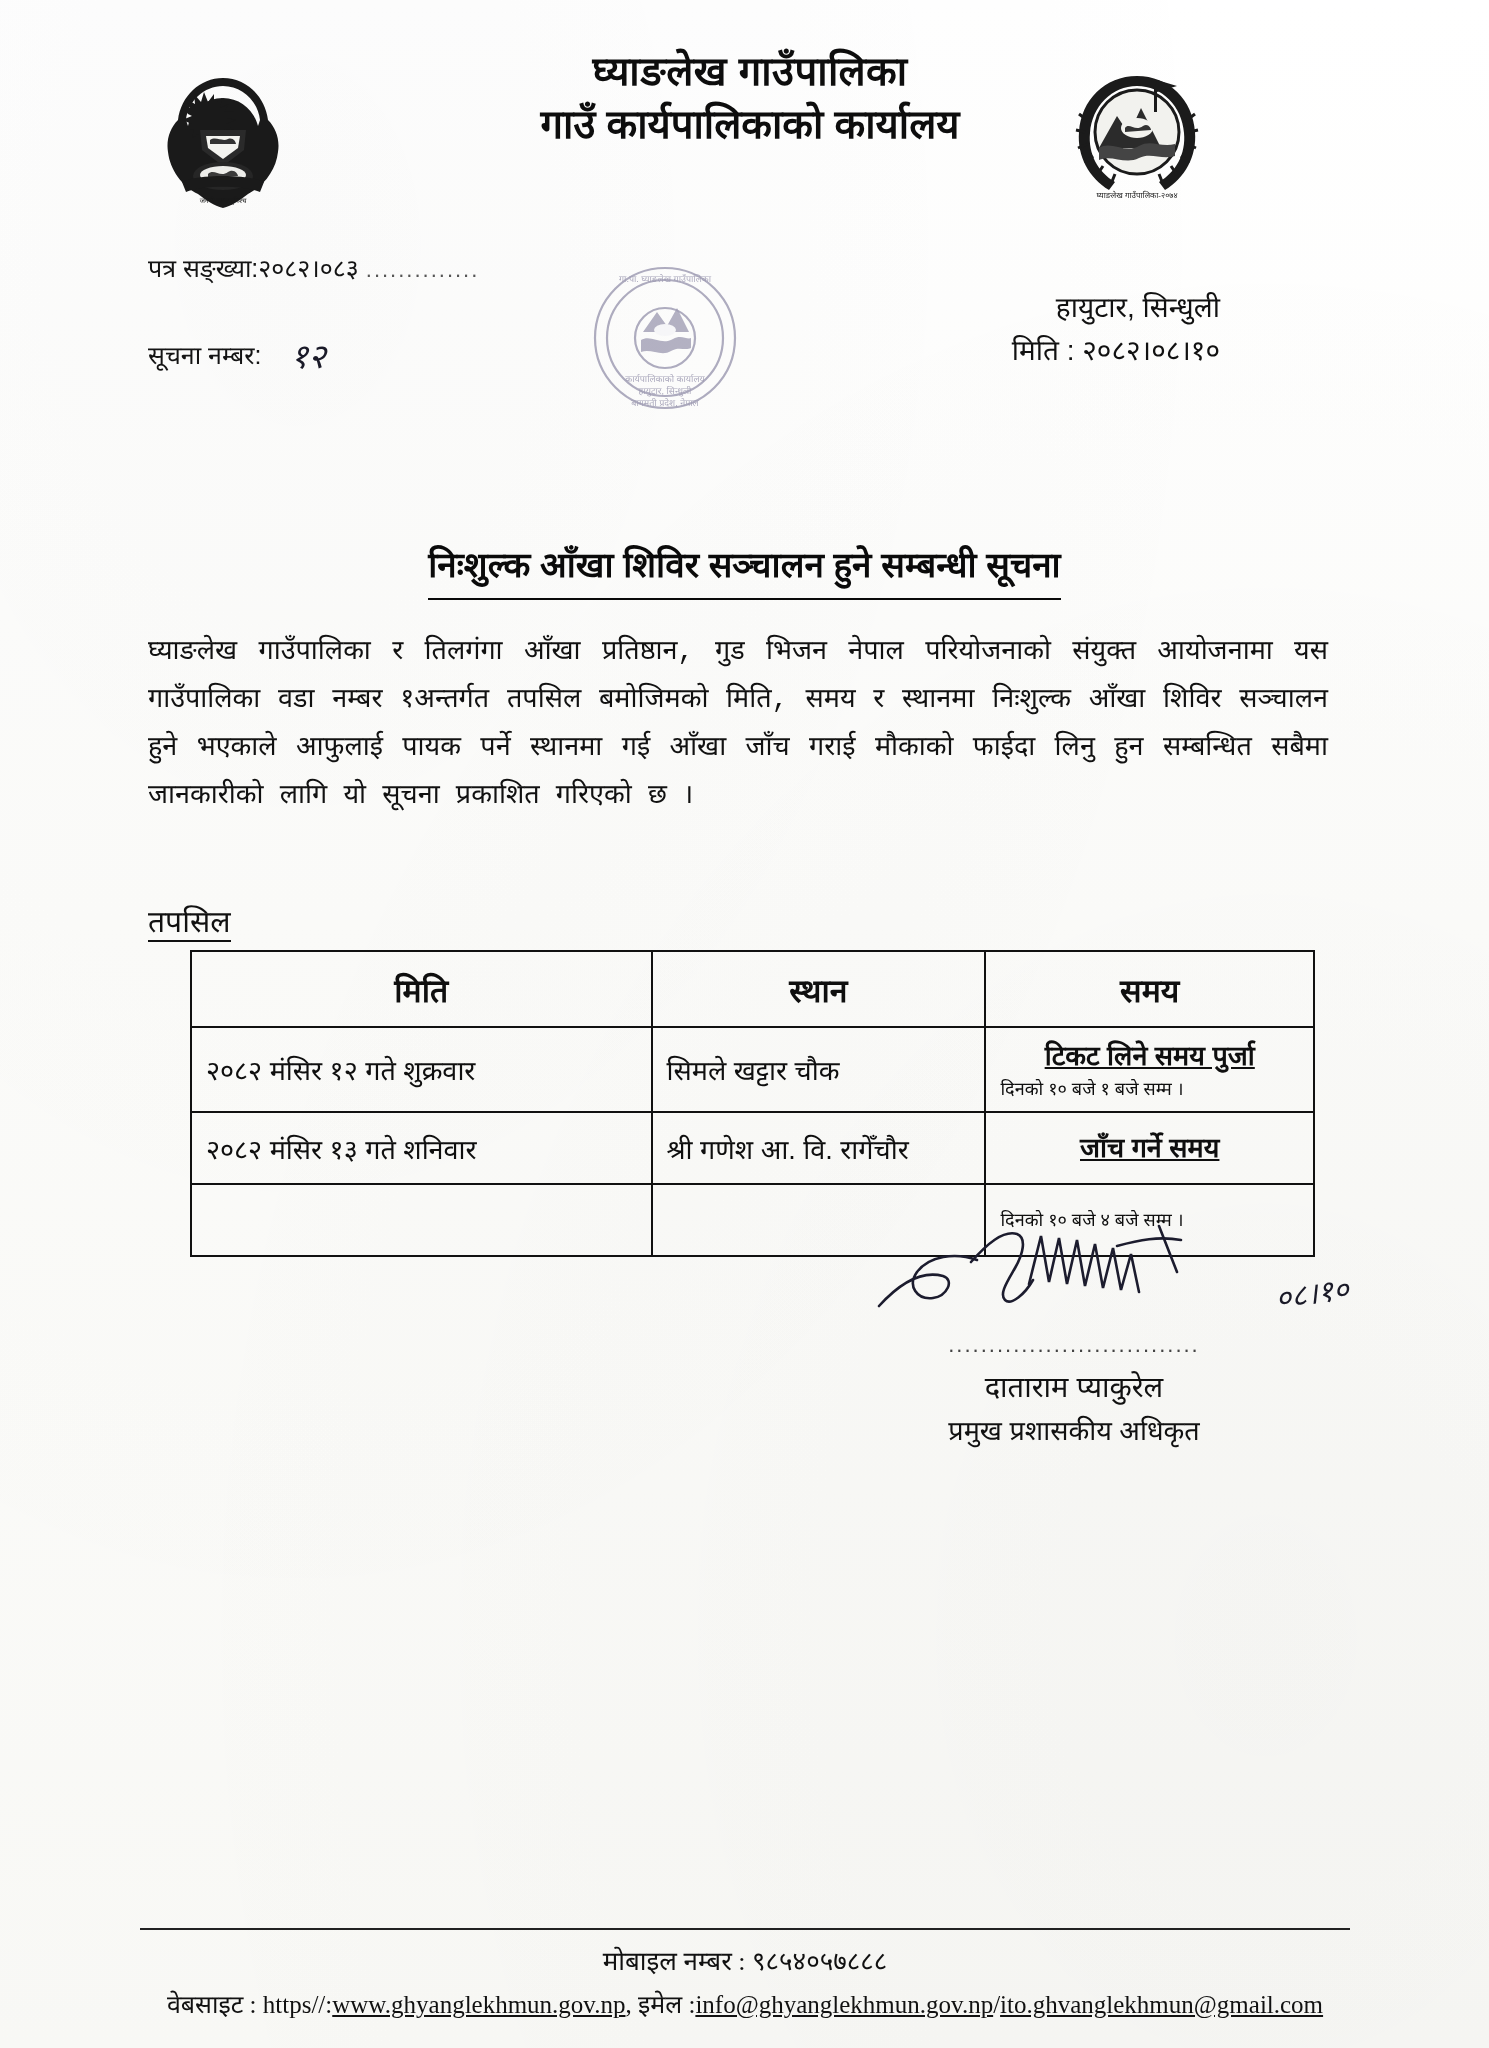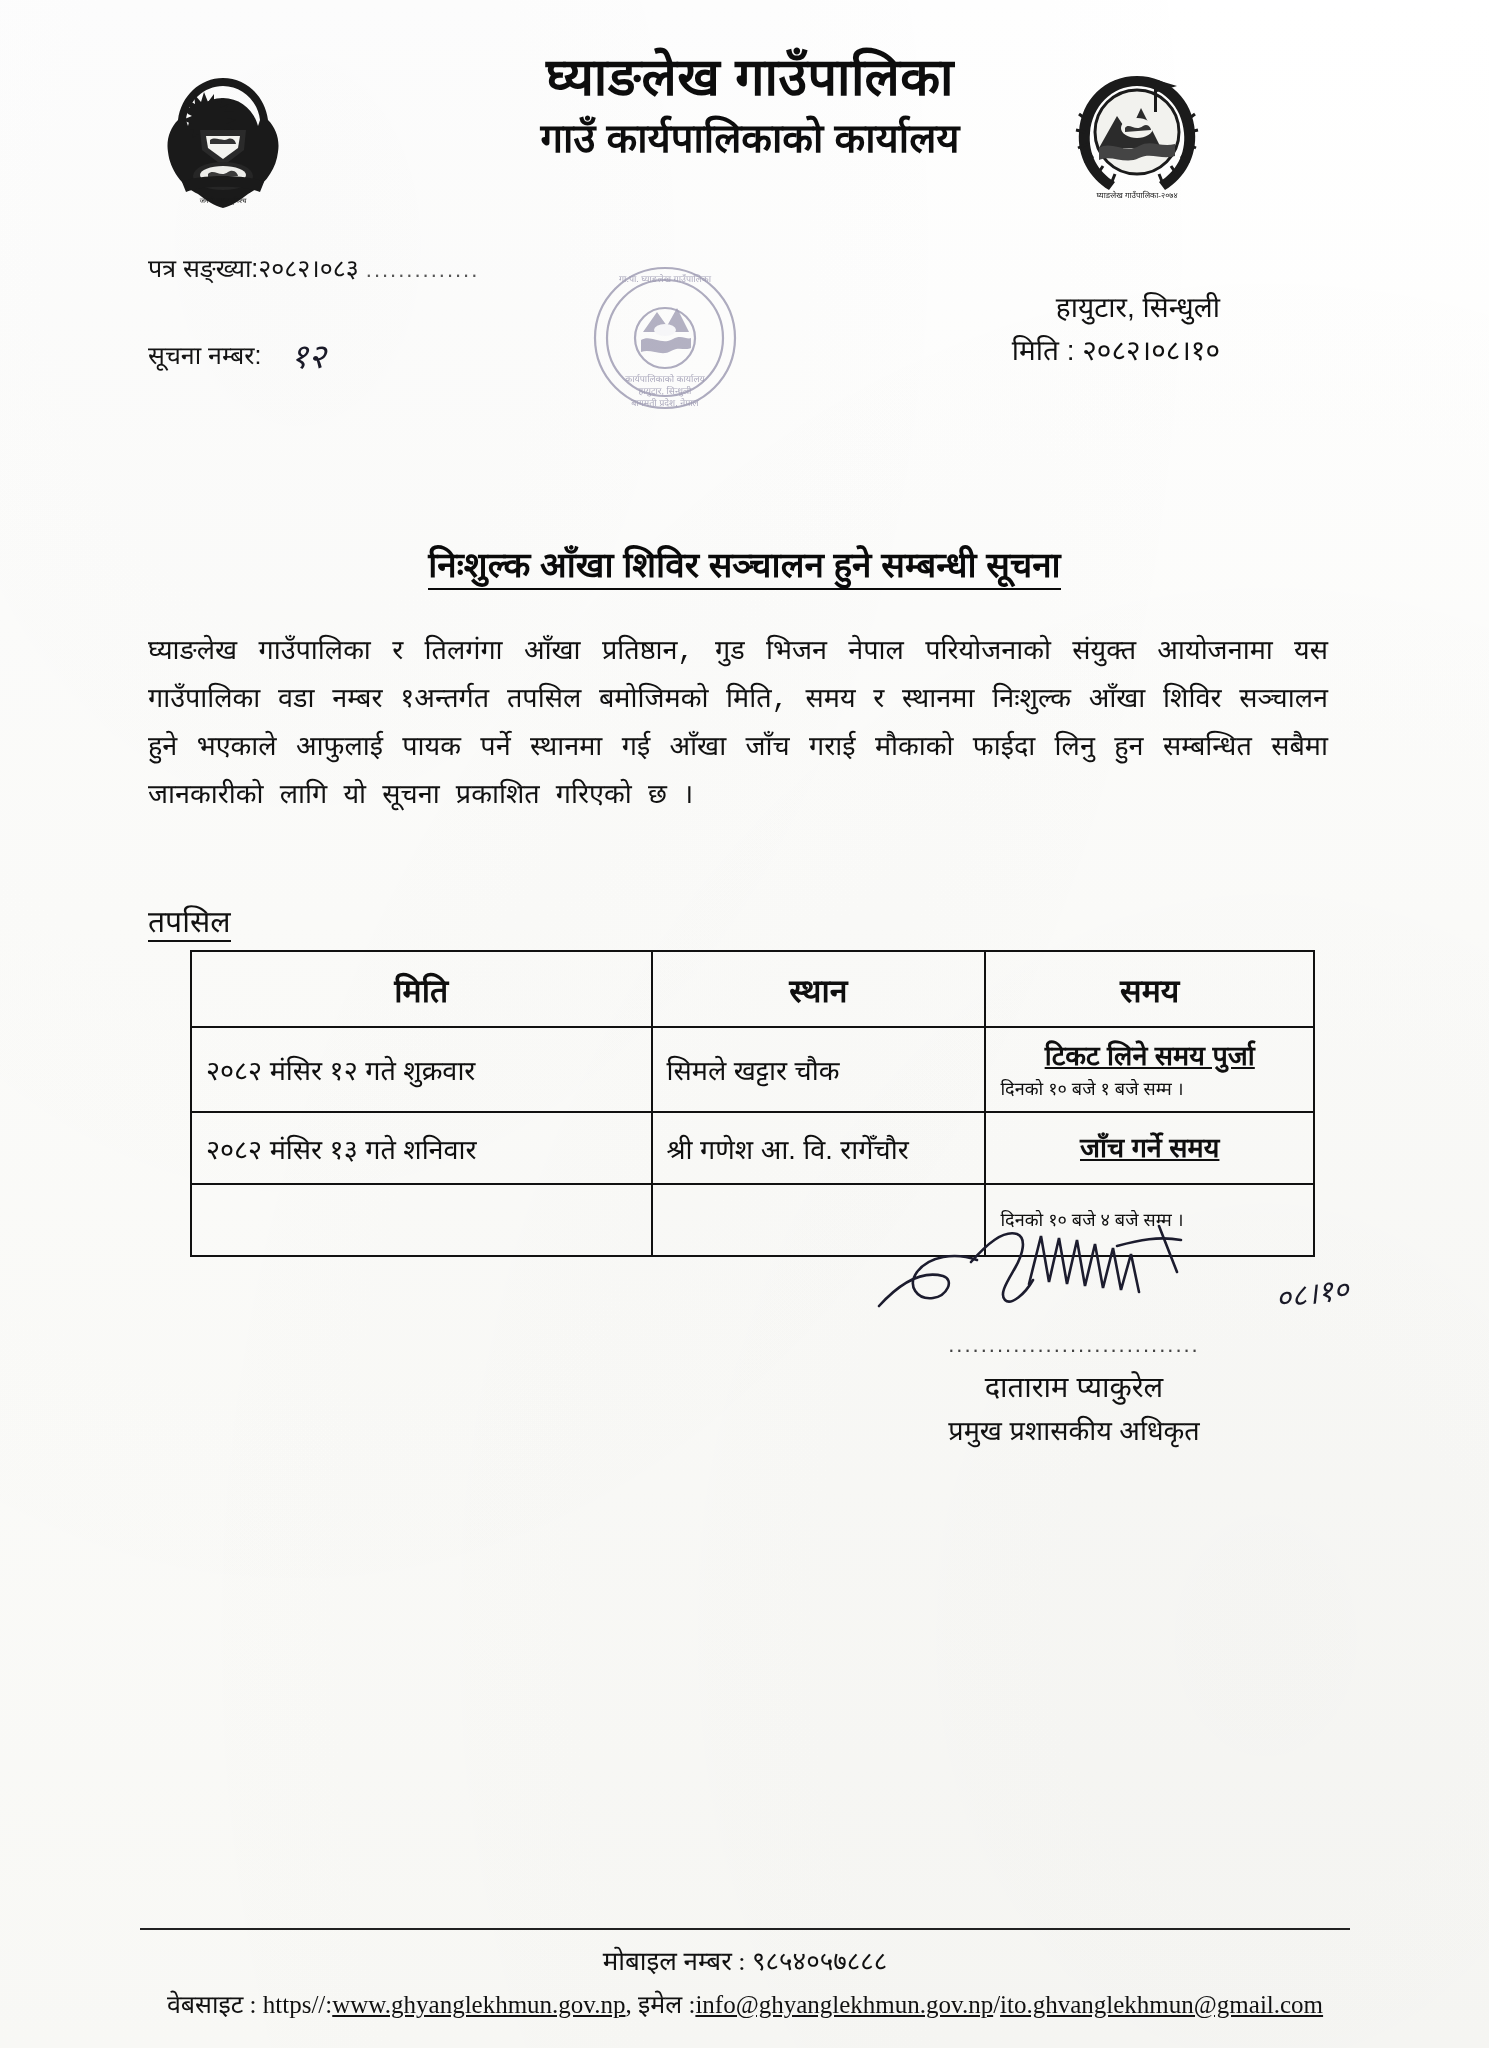--- a/index.html
+++ b/index.html
@@ -55,21 +55,21 @@
   }
   .head-text {
     position: absolute;
     left: 260px;
     top: 0;
     width: 720px;
     text-align: center;
   }
   .muni-name {
     font-family: "Liberation Sans", sans-serif;
-    font-size: 52px;
+    font-size: 40px;
     font-weight: 700;
     letter-spacing: 0.5px;
     line-height: 1.15;
     color: #0d0d0d;
   }
   .muni-name-tibetan {
     font-family: "DejaVu Sans", sans-serif;
     font-size: 25px;
     font-weight: 600;
     line-height: 1.4;
@@ -141,21 +141,21 @@
     left: 0;
     width: 1489px;
     text-align: center;
     font-family: "Liberation Sans", sans-serif;
     font-size: 35px;
     font-weight: 700;
     color: #0a0a0a;
   }
   .title span {
     border-bottom: 2.5px solid #0a0a0a;
-    padding-bottom: 4px;
+    padding-bottom: 14px;
   }
 
   
   .body-text {
     position: absolute;
     top: 628px;
     left: 148px;
     width: 1180px;
     font-family: Liberation Mono, monospace;
     font-size: 27px;

